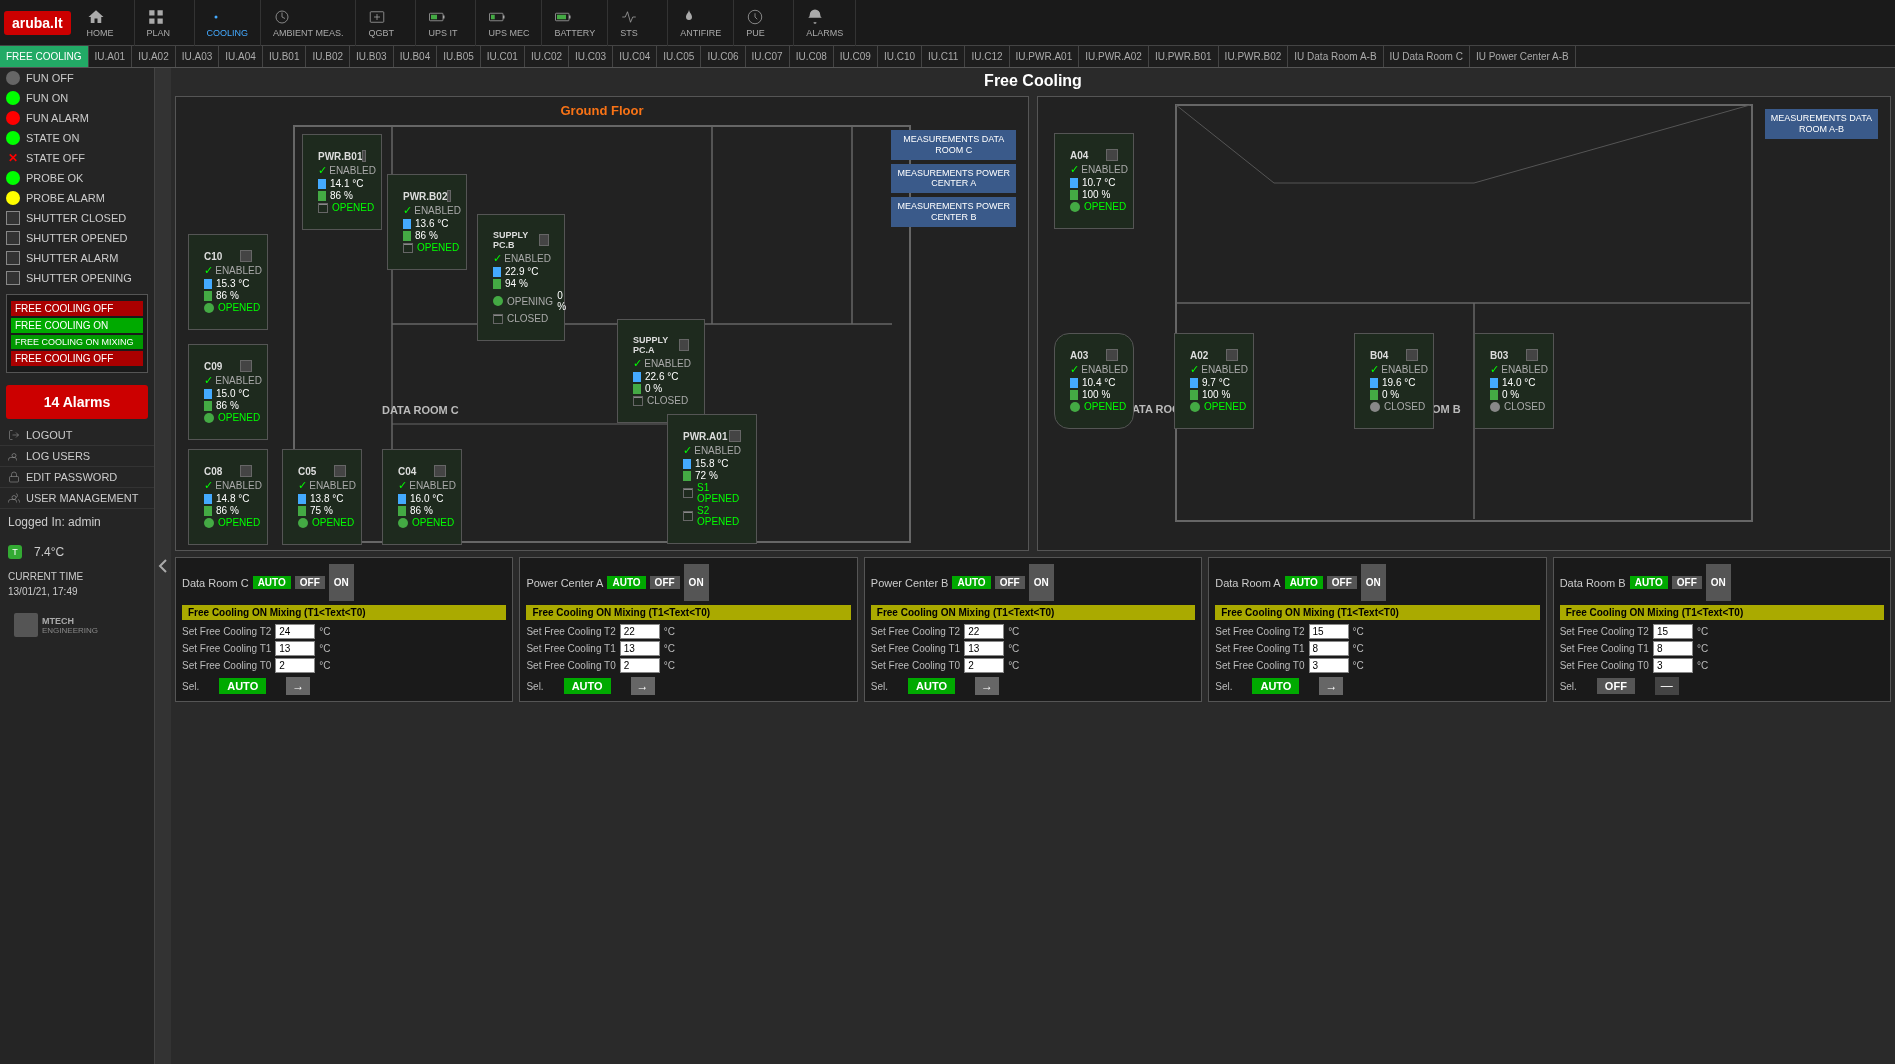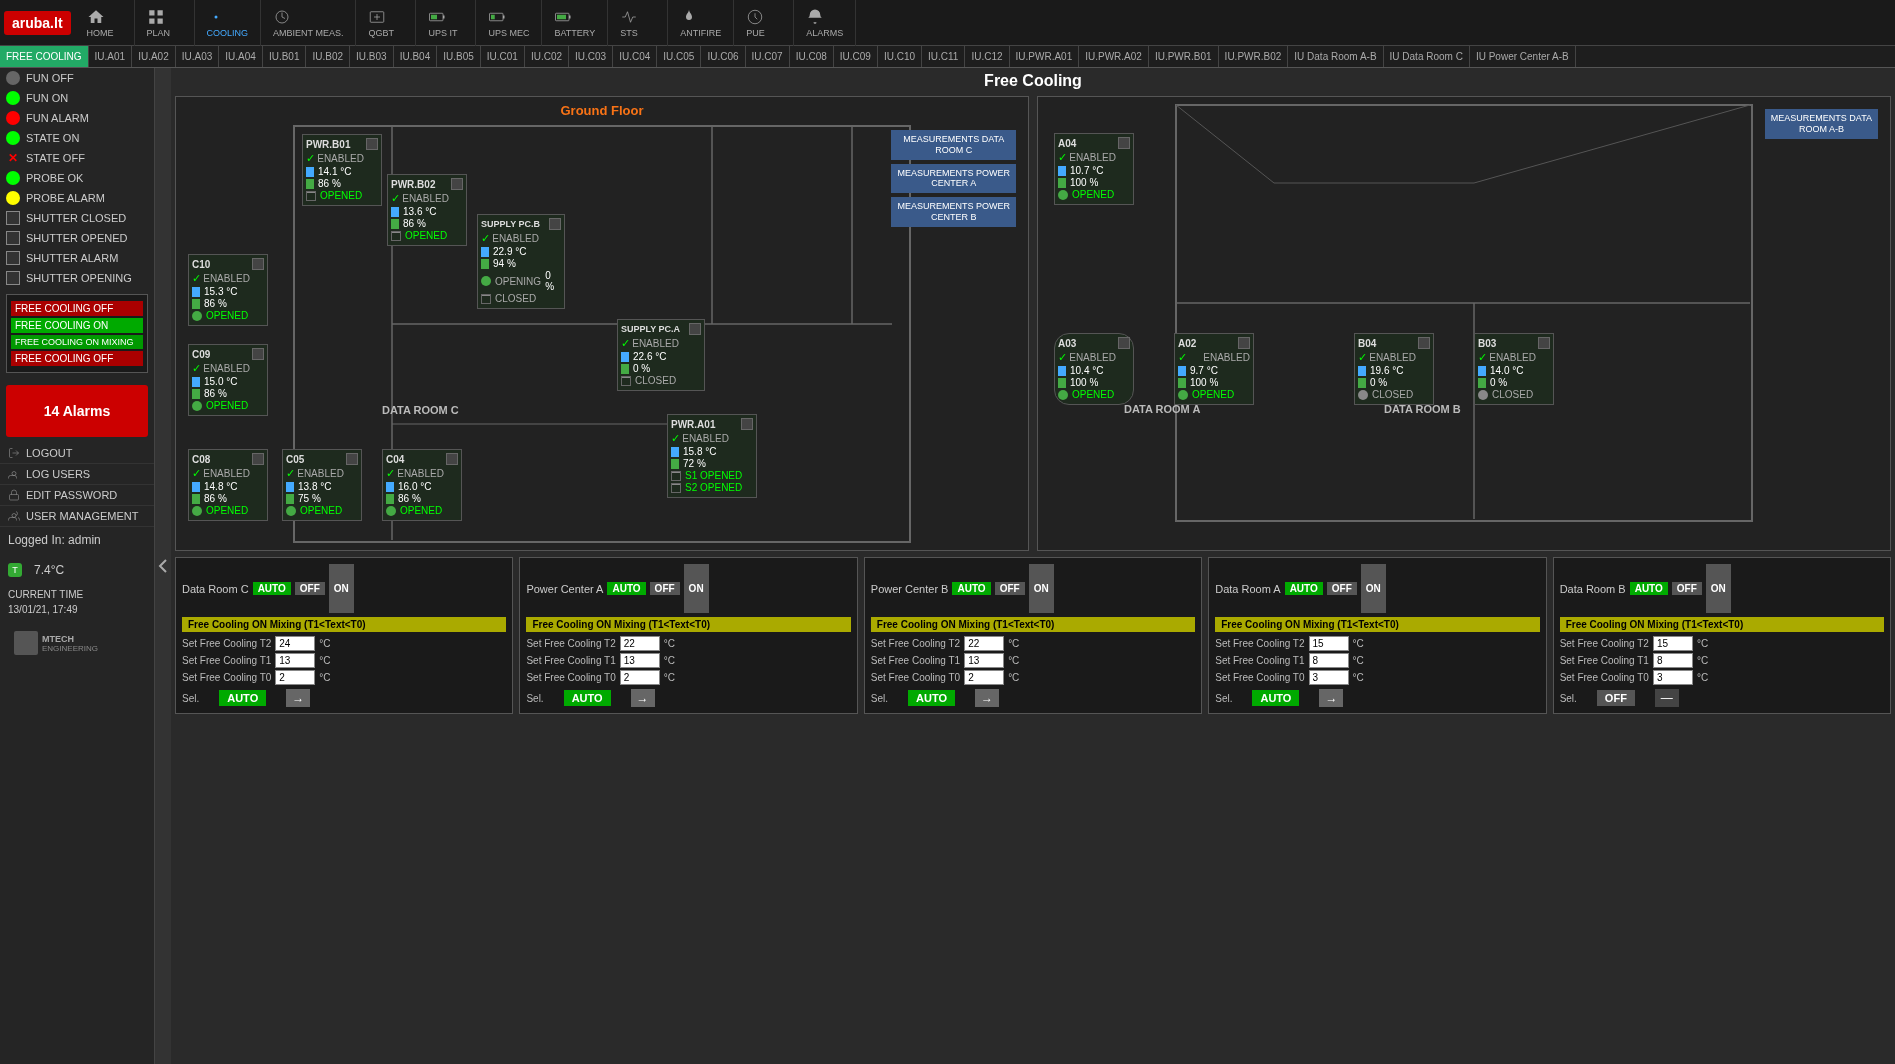--- a/index.html
+++ b/index.html
@@ -31,21 +31,21 @@
     .dot-gray { background: #666; }
     .dot-square { width: 14px; height: 14px; margin-right: 6px; flex-shrink: 0; border: 1px solid #888; background: #333; }
     .dot-x { width: 14px; height: 14px; margin-right: 6px; flex-shrink: 0; display: flex; align-items: center; justify-content: center; color: #f00; font-weight: bold; font-size: 12px; }
     .legend-box { margin: 6px; padding: 4px; background: #1a1a1a; border: 1px solid #555; }
     .legend-item { padding: 2px 4px; font-size: 10px; margin: 2px 0; }
     .legend-off { background: #a00; color: #fff; }
     .legend-on { background: #0a0; color: #fff; }
     .legend-mixing { background: #090; color: #fff; font-size: 9px; }
     .legend-off2 { background: #a00; color: #fff; }
 
-    .alarms-badge { background: #c00; color: #fff; margin: 6px; padding: 18px; text-align: center; font-size: 14px; font-weight: bold; border-radius: 3px; cursor: pointer; }
+    .alarms-badge { background: #c00; color: #fff; margin: 6px; padding: 9px; text-align: center; font-size: 14px; font-weight: bold; border-radius: 3px; cursor: pointer; }
 
     .sidebar-action { display: flex; align-items: center; padding: 4px 8px; font-size: 11px; cursor: pointer; border-bottom: 1px solid #333; }
     .sidebar-action svg { margin-right: 6px; }
 
     .sidebar-temp { margin: 6px 8px; font-size: 12px; }
     .sidebar-time { margin: 2px 8px; font-size: 10px; }
     .sidebar-logo { margin: auto 8px 8px; }
 
     
     #collapse-btn { width: 16px; background: #333; display: flex; align-items: center; justify-content: center; cursor: pointer; flex-shrink: 0; }
@@ -63,21 +63,21 @@
     .floor-map { position: relative; width: 100%; height: 420px; }
 
     
     .room-label { position: absolute; color: #bbb; font-size: 11px; font-weight: bold; }
 
     
     .meas-buttons { position: absolute; right: 4px; top: 4px; display: flex; flex-direction: column; gap: 4px; }
     .meas-btn { background: #3a5a8a; color: #fff; font-size: 9px; padding: 4px 6px; border: none; cursor: pointer; text-align: center; line-height: 1.2; }
 
     
-    .unit-card { position: absolute; background: #1e2a1e; border: 1px solid #555; padding: 3px; width: 80px; }
+    .unit-card { position: absolute; background: #1e2a1e; border: 1px solid #555; padding: 15px; width: 80px; }
     .unit-header { display: flex; justify-content: space-between; align-items: center; margin-bottom: 2px; }
     .unit-name { color: #ddd; font-size: 10px; font-weight: bold; }
     .unit-icon { width: 12px; height: 12px; background: #444; border: 1px solid #666; }
     .unit-row { display: flex; align-items: center; gap: 2px; margin: 1px 0; font-size: 10px; }
     .unit-check { color: #0f0; font-size: 11px; }
     .unit-label { color: #aaa; flex: 1; }
     .unit-val { color: #fff; }
     .unit-temp-bar { width: 8px; height: 10px; background: #4af; margin-right: 2px; flex-shrink: 0; }
     .unit-percent-bar { width: 8px; height: 10px; background: #4a4; margin-right: 2px; flex-shrink: 0; }
     .unit-circle { width: 10px; height: 10px; border-radius: 50%; background: #4a4; margin-right: 2px; flex-shrink: 0; }
@@ -85,21 +85,21 @@
     .unit-status { color: #0f0; font-size: 10px; }
     .unit-status-gray { color: #aaa; font-size: 10px; }
 
     
     .bottom-controls { display: flex; gap: 6px; margin-top: 6px; flex-wrap: wrap; }
     .ctrl-panel { background: #1a1a1a; border: 1px solid #555; padding: 6px; flex: 1; min-width: 180px; }
     .ctrl-header { display: flex; align-items: center; gap: 4px; margin-bottom: 4px; font-size: 11px; color: #ccc; }
     .ctrl-auto-btn { background: #888; color: #000; padding: 1px 5px; font-size: 10px; font-weight: bold; border: none; cursor: pointer; }
     .ctrl-auto-btn.active { background: #0a0; color: #fff; }
     .ctrl-off-btn { background: #555; color: #fff; padding: 1px 5px; font-size: 10px; font-weight: bold; border: none; cursor: pointer; }
-    .ctrl-on-btn { background: #555; color: #fff; padding: 19px 5px; font-size: 10px; font-weight: bold; border: none; cursor: pointer; }
+    .ctrl-on-btn { background: #555; color: #fff; padding: 13px 5px; font-size: 10px; font-weight: bold; border: none; cursor: pointer; }
     .ctrl-status-bar { background: #aa0; color: #000; padding: 2px 6px; font-size: 10px; font-weight: bold; margin-bottom: 4px; }
     .ctrl-row { display: flex; align-items: center; gap: 4px; margin: 2px 0; font-size: 10px; color: #bbb; }
     .ctrl-input { width: 40px; background: #fff; color: #000; border: 1px solid #888; padding: 1px 3px; font-size: 10px; }
     .ctrl-unit { color: #bbb; }
     .ctrl-sel-row { display: flex; align-items: center; gap: 20px; margin-top: 4px; }
     .ctrl-sel-label { color: #bbb; font-size: 10px; }
     .ctrl-sel-auto { background: #0a0; color: #fff; padding: 2px 8px; font-size: 11px; font-weight: bold; border: none; cursor: pointer; }
     .ctrl-sel-off { background: #555; color: #fff; padding: 2px 8px; font-size: 11px; font-weight: bold; border: none; cursor: pointer; }
     .ctrl-arrow-btn { background: #666; color: #fff; border: none; padding: 2px 6px; cursor: pointer; font-size: 12px; }
 
@@ -488,21 +488,21 @@
             <div class="unit-row">
                 <div class="unit-lines"></div>
                 <span class="unit-status">S1 OPENED</span>
               </div>
             <div class="unit-row">
                 <div class="unit-lines"></div>
                 <span class="unit-status">S2 OPENED</span>
               </div>
           </div>
 
-          <div class="unit-card" style="top:110px;left:6px;margin-top:20px;">
+          <div class="unit-card" style="top:110px;left:6px;">
             <div class="unit-header">
               <span class="unit-name">C10</span>
               <div class="unit-icon"></div>
             </div>
             <div class="unit-row">
                 <span class="unit-check">✓</span>
                 <span class="unit-label">ENABLED</span>
               </div>
             <div class="unit-row">
                 <div class="unit-temp-bar"></div>

